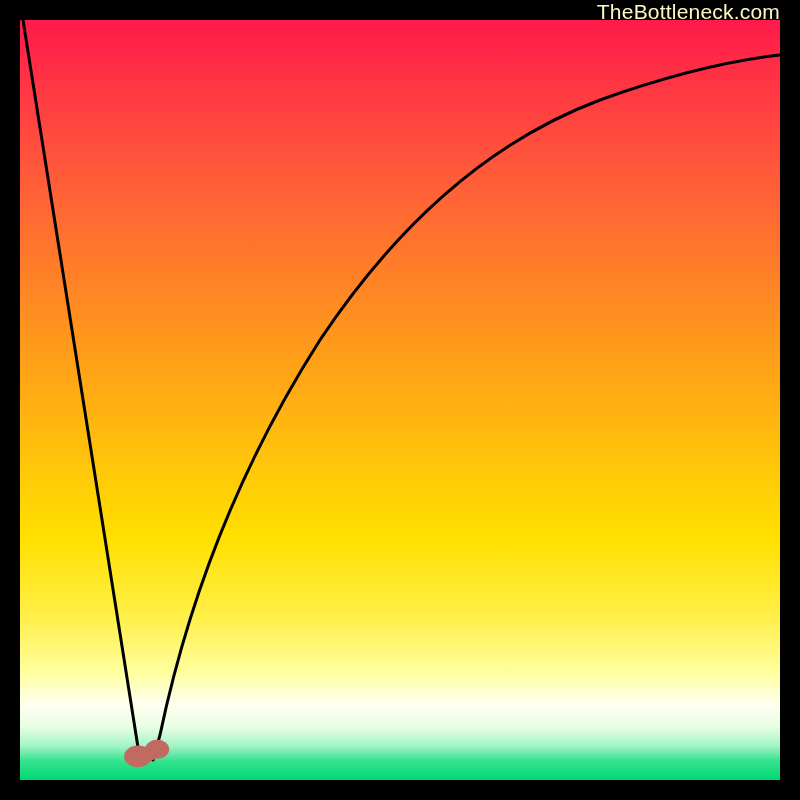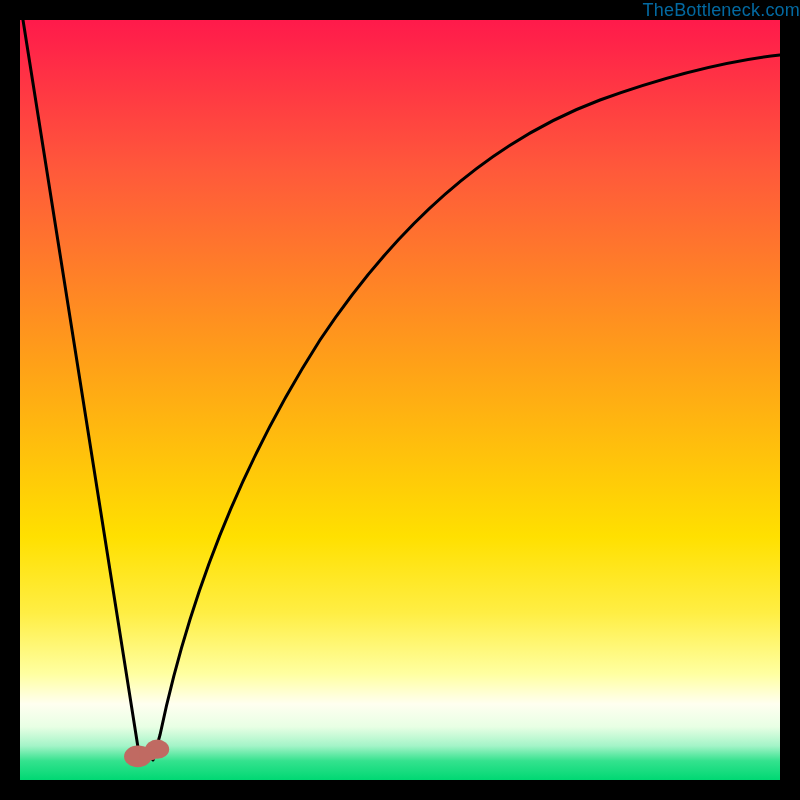--- a/index.html
+++ b/index.html
@@ -21,24 +21,24 @@
   .plot {
     position: absolute;
     left: 20px;
     top: 20px;
     width: 760px;
     height: 760px;
   }
   .attrib {
     position: absolute;
     top: 0;
-    right: 0;
+    right: 20px;
     font-family: Arial, Helvetica, sans-serif;
-    font-size: 18px;
-    color: #0369a1;
+    font-size: 21px;
+    color: #fef9c3;
     letter-spacing: 0.2px;
     user-select: none;
   }
 </style>
 </head>
 <body>
 
 <div class="frame">
 
   <svg class="plot" width="760" height="760" viewBox="0 0 760 760">

